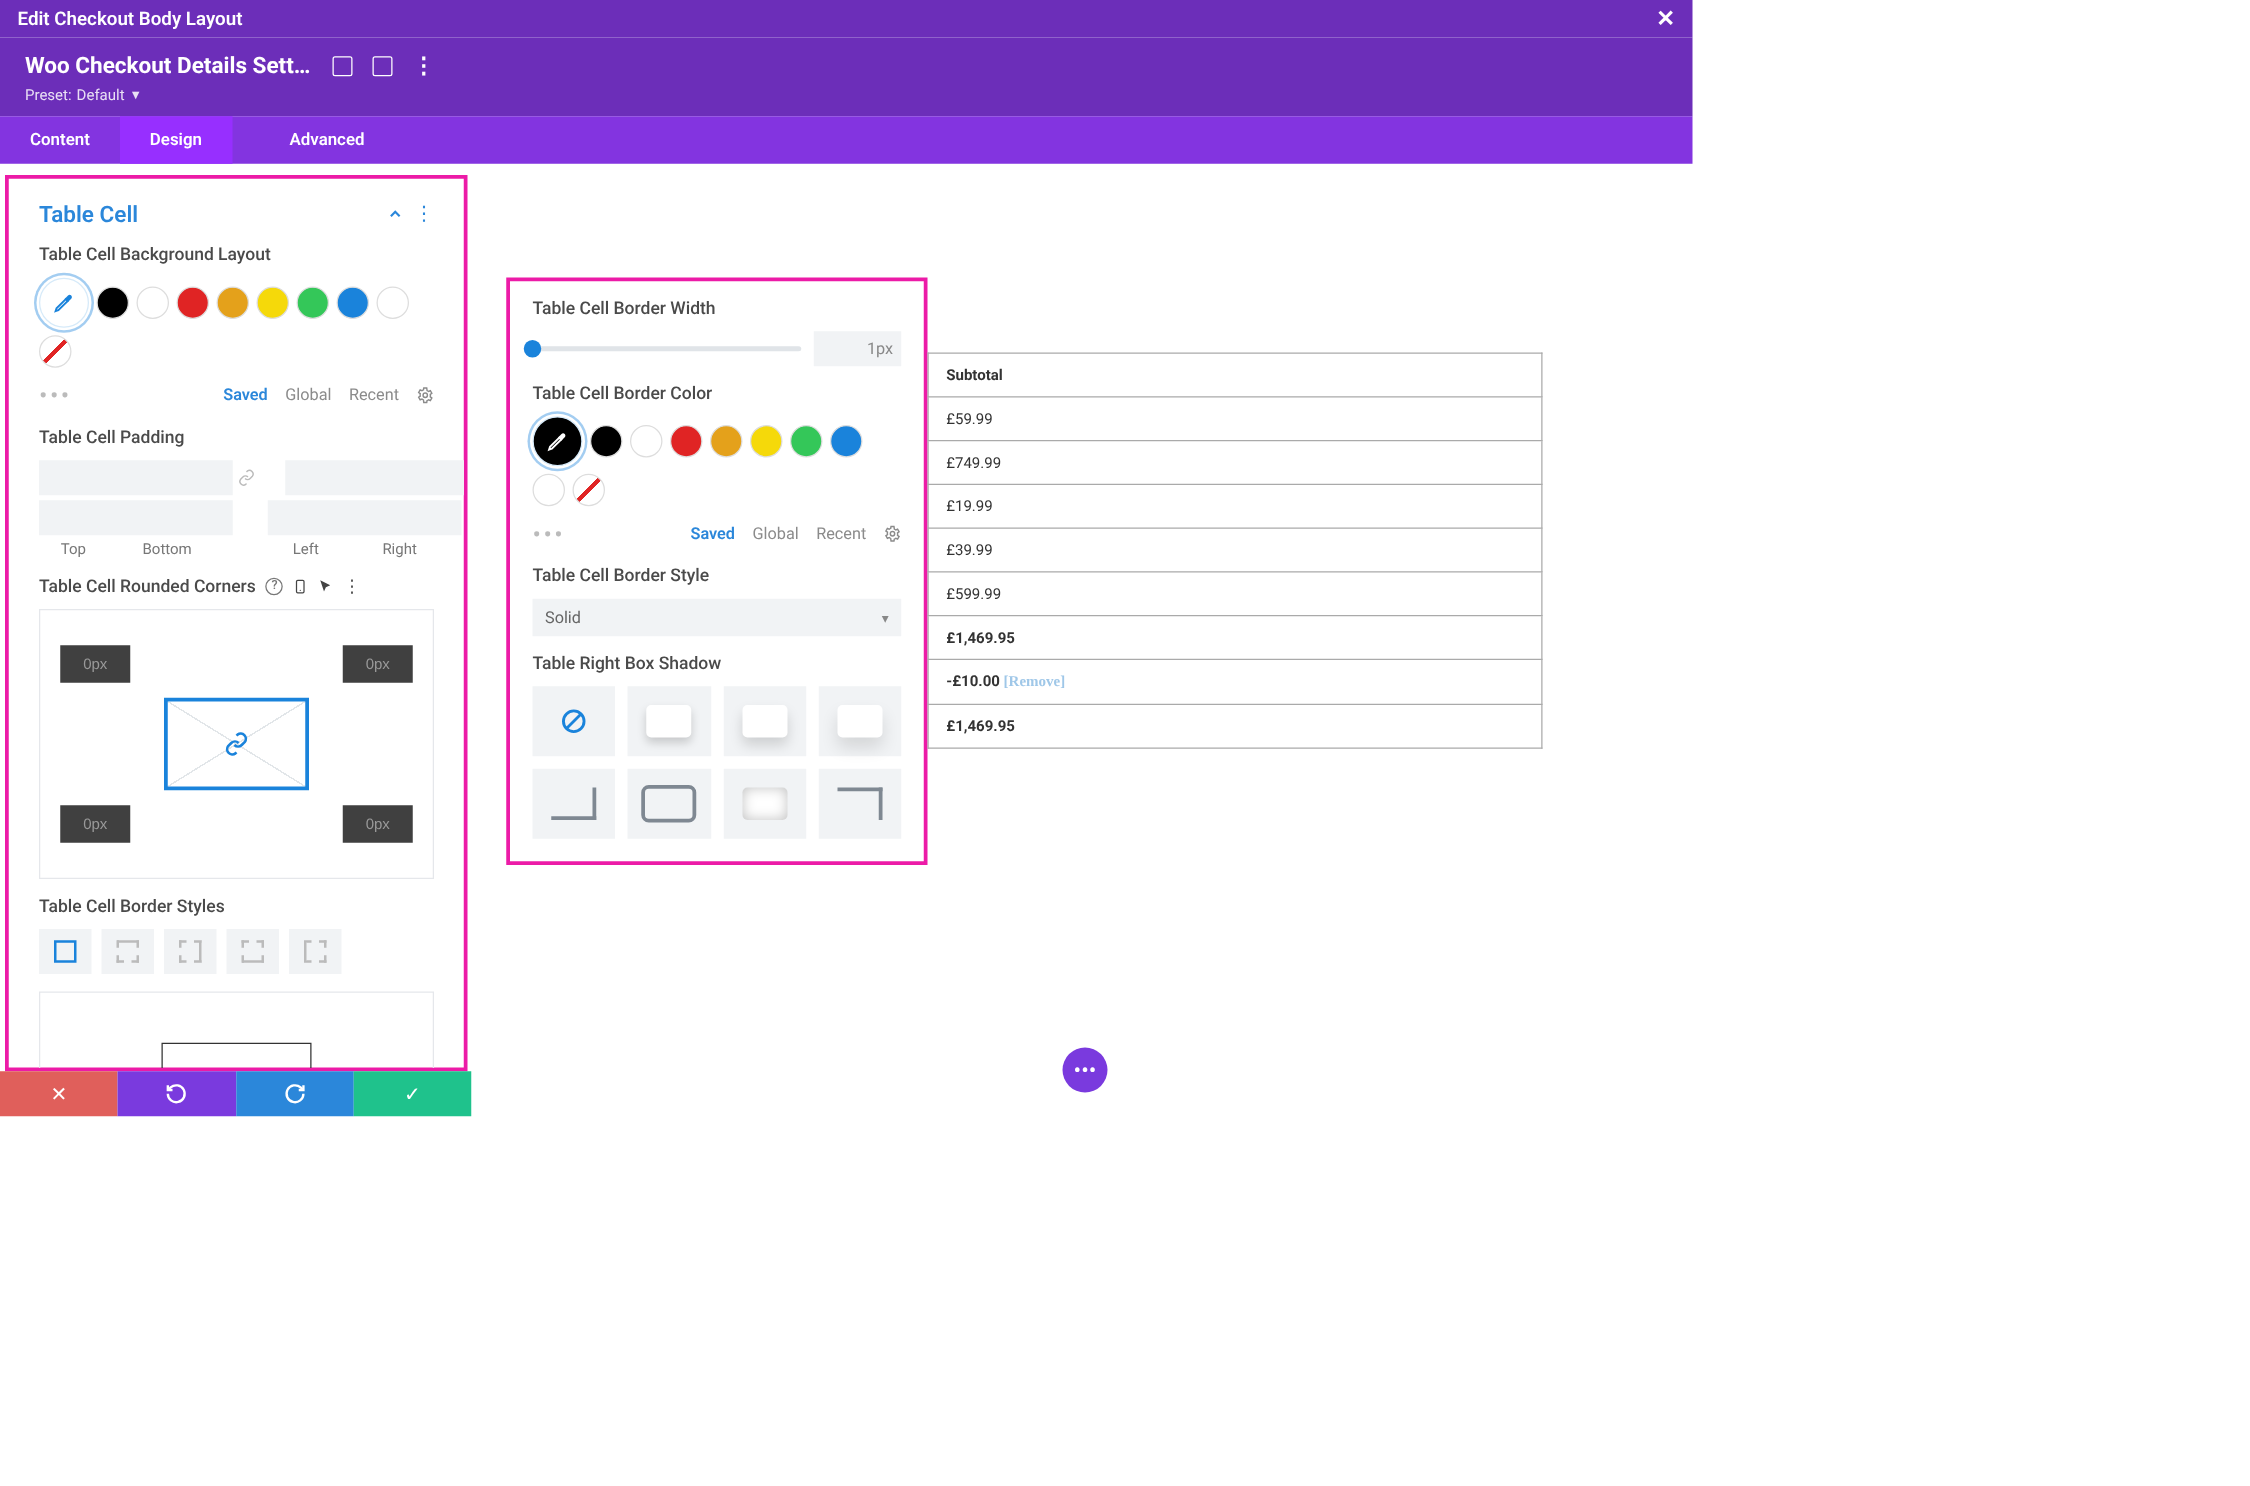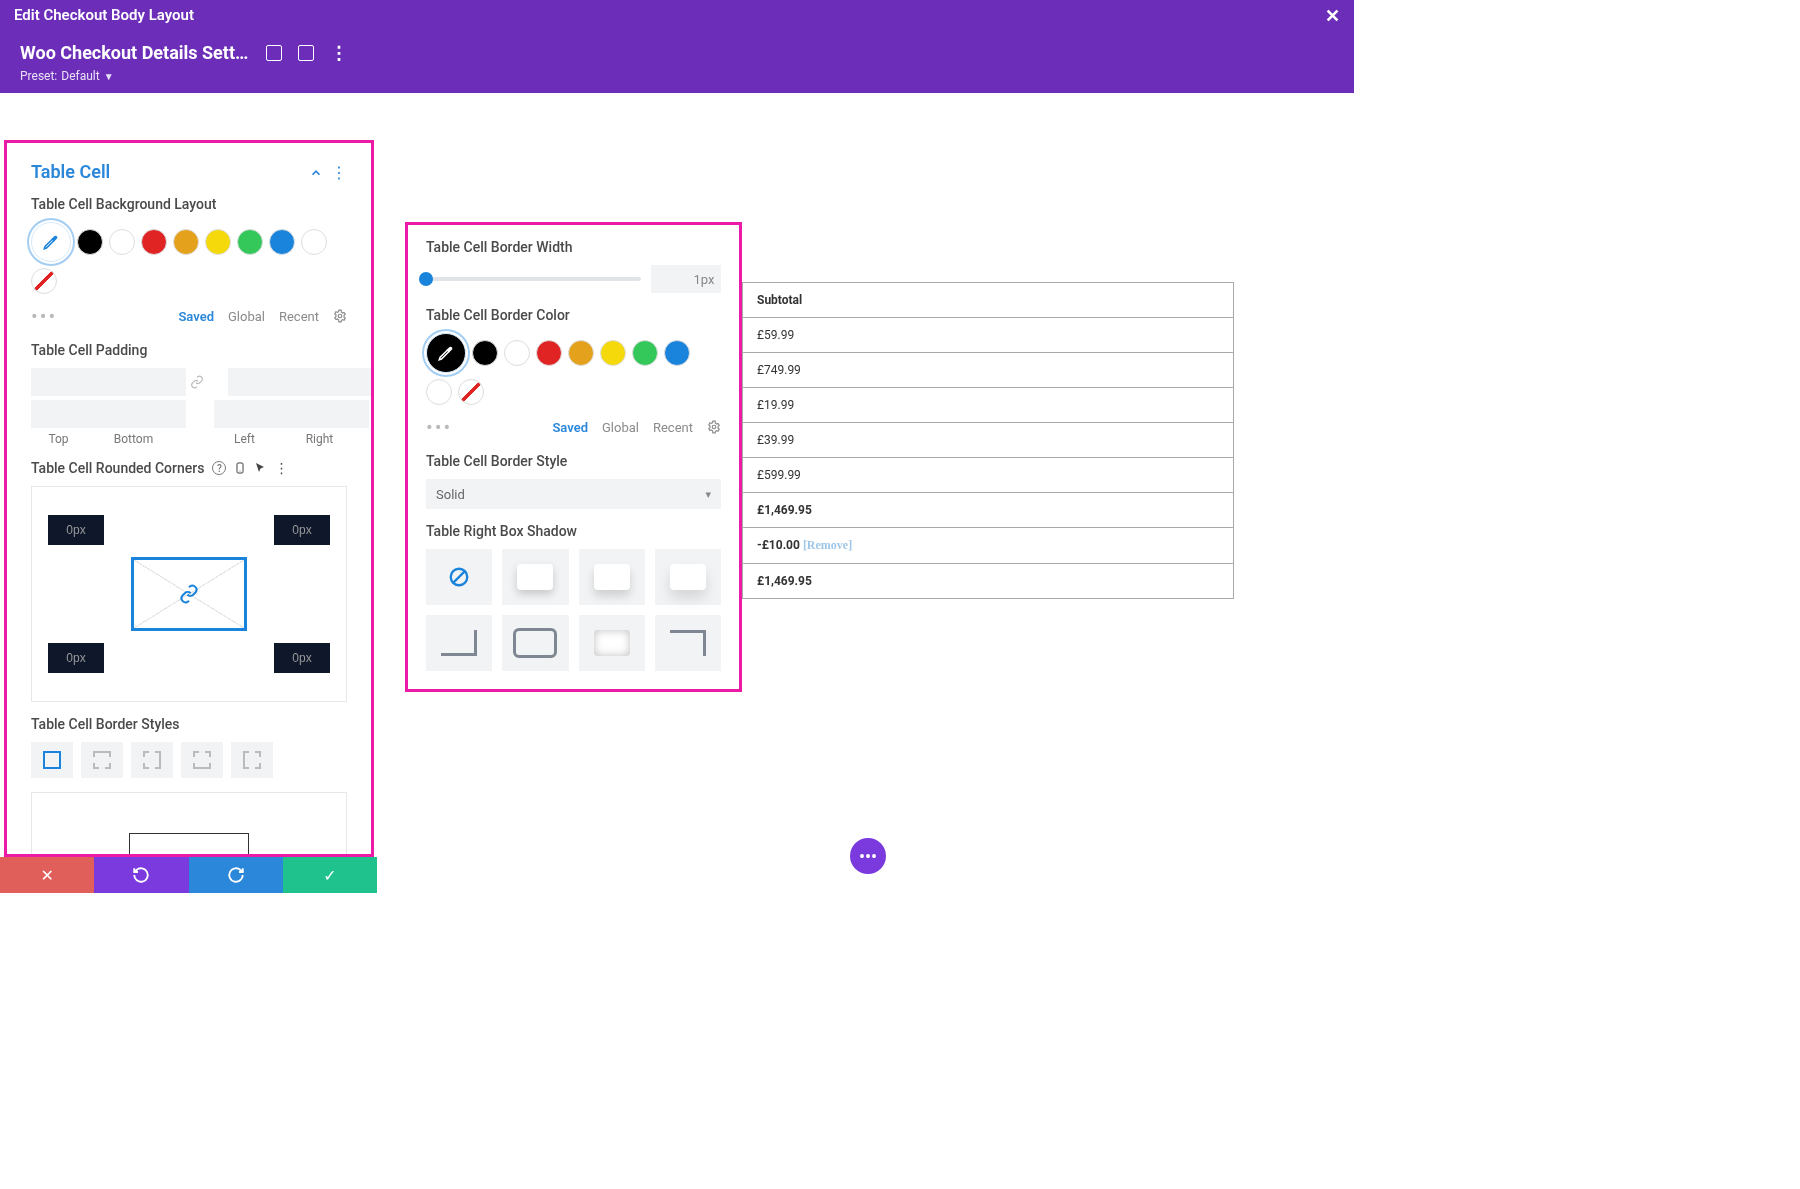--- a/index.html
+++ b/index.html
@@ -10,38 +10,38 @@
   .subheader { background:#6c2eb9; color:#fff; padding:12px 20px 10px 20px;}
   .subheader-row1 { display:flex; align-items:center; gap:16px; font-size:18px; font-weight:700;}
   .subheader-title { max-width:230px; white-space:nowrap; overflow:hidden; text-overflow:ellipsis;}
   .preset-row { margin-top:6px; font-size:12px; opacity:.85; display:flex; align-items:center; gap:4px;}
   .preset-caret { font-size:10px;}
   .tabs { background:#8334e0; display:flex; height:38px;}
   .tab { flex:0 0 auto; padding:0 24px; display:flex; align-items:center; color:#fff; font-size:13.5px; font-weight:600; cursor:pointer;}
   .tab.active { background:#972fff;}
   .left-panel { position:absolute; top:140px; bottom:36px; left:4px; width:370px; border:3px solid #ec1ba7; background:#fff; overflow:hidden; padding:0;}
   .left-inner { padding:18px 24px 24px 24px; height:100%; overflow-y:auto;}
-  .section-title-row { display:flex; align-items:flex-end; justify-content:space-between; margin-bottom:14px;}
+  .section-title-row { display:flex; align-items:flex-start; justify-content:space-between; margin-bottom:14px;}
   .section-title { color:#2b87da; font-size:18px; font-weight:600;}
   .section-tools { display:flex; align-items:center; gap:8px; color:#2b87da;}
   .field-label { font-size:14px; color:#4a4a4a; margin-top:14px; margin-bottom:10px; font-weight:500; display:flex; align-items:center; gap:8px;}
   .swatch-row { display:flex; align-items:center; gap:6px; flex-wrap:wrap;}
   .swatch { width:26px; height:26px; border-radius:50%; cursor:pointer; border:1px solid #ddd; display:flex; align-items:center; justify-content:center;}
   .swatch.selected { box-shadow:0 0 0 2px #fff, 0 0 0 4px rgba(26,131,219,.4);}
   .eyedropper { width:36px; height:36px; border-radius:50%; border:1px solid #d6eaf9; display:flex; align-items:center; justify-content:center; }
   .swatch-sub { display:flex; align-items:center; gap:14px; margin-top:10px; font-size:13px; color:#8b8b8b;}
   .swatch-sub .saved { color:#2b87da; font-weight:600;}
   .more-dots { color:#bbb; font-size:20px; letter-spacing:2px;}
   .padding-grid { display:grid; grid-template-columns:1fr 1fr 16px 1fr 1fr; gap:4px; align-items:center;}
   .pad-input { height:28px; background:#f1f3f5; border:none; text-align:center; font-size:12px; color:#888;}
   .pad-link { display:flex; align-items:center; justify-content:center; color:#bbb;}
   .pad-labels { display:grid; grid-template-columns:1fr 1fr 16px 1fr 1fr; gap:20px; margin-top:4px; font-size:12px; color:#777; text-align:center;}
   .corners-box { border:1px solid #e5e7eb; padding:28px 16px; margin-top:4px;}
   .corner-row { display:flex; justify-content:space-between;}
-  .corner-input { width:56px; height:30px; background:#0f172a; border:none; text-align:center; font-size:12px; color:#999;}
+  .corner-input { width:56px; height:30px; background:#404040; border:none; text-align:center; font-size:12px; color:#999;}
   .link-rect { width:116px; height:74px; border:3px solid #1a83db; display:flex; align-items:center; justify-content:center; margin:12px auto; background:linear-gradient(to bottom right, transparent 49.5%, #e2e6e9 49.5%, #e2e6e9 50.5%, transparent 50.5%), linear-gradient(to bottom left, transparent 49.5%, #e2e6e9 49.5%, #e2e6e9 50.5%, transparent 50.5%);}
   .border-style-btns { display:flex; gap:8px;}
   .bs-btn { width:42px; height:36px; background:#f1f3f5; display:flex; align-items:center; justify-content:center; cursor:pointer;}
   .bs-box { width:18px; height:18px;}
   .preview-wrap { border:1px solid #e5e7eb; padding:40px 16px; margin-top:14px; display:flex; align-items:center; justify-content:center;}
   .preview-rect { width:120px; height:70px; border:1px solid #333;}
   .bottom-actions { position:absolute; bottom:0; left:0; width:377px; height:36px; display:flex;}
   .ba { flex:1; display:flex; align-items:center; justify-content:center; color:#fff; font-size:16px; cursor:pointer;}
   .ba.cancel { background:#e05f5b;}
   .ba.undo { background:#7a3ade;}
@@ -83,20 +83,31 @@
       <span class="hdr-ic"></span>
       <span class="hdr-dots">⋮</span>
     </div>
     <div class="preset-row">
       <span>Preset:</span>
       <span>Default</span>
       <span class="preset-caret">▼</span>
     </div>
   </div>
 
+  <div class="tabs">
+    <div class="tab">
+        <span>Content</span>
+      </div>
+    <div class="tab active">
+        <span>Design</span>
+      </div>
+    <div class="tab" style="margin-left:22px">
+        <span>Advanced</span>
+      </div>
+  </div>
 
   <div class="left-panel">
     <div class="left-inner">
       <div class="section-title-row">
         <div class="section-title">Table Cell</div>
         <div class="section-tools">
           <svg width="14" height="14" viewBox="0 0 24 24" fill="none" stroke="#2b87da" stroke-width="3">
               <polyline points="6 15 12 9 18 15"></polyline>
             </svg>
           <span style="color:#2b87da;font-size:16px">⋮</span>

